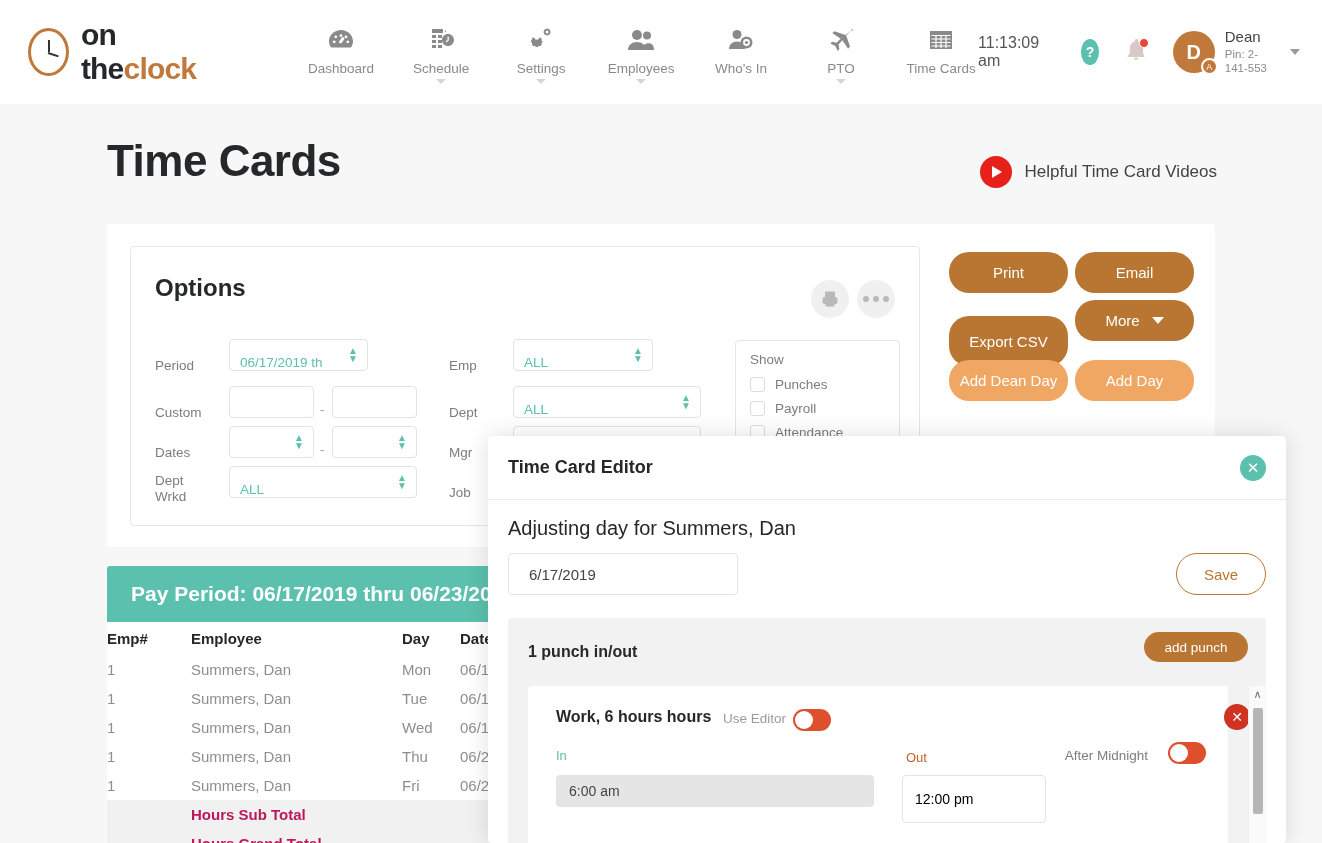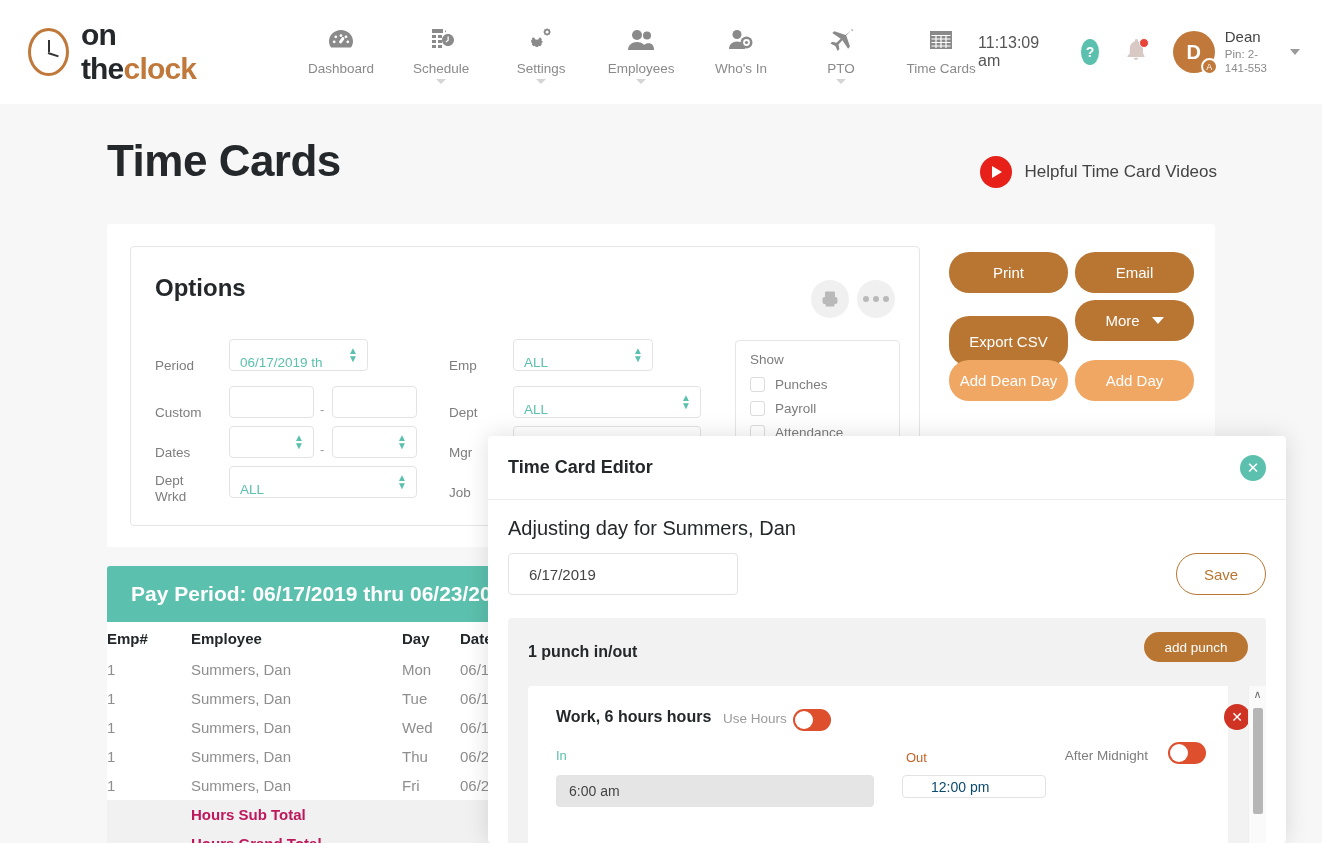--- a/index.html
+++ b/index.html
@@ -175,23 +175,23 @@
   .toggle .knob { position:absolute; left: 2px; top: 2px; width: 18px; height: 18px;
     border-radius: 50%; background: #fff; }
   .tg-usehours { position:absolute; left: 265px; top: 23px; }
   .in-lbl { position:absolute; left: 28px; top: 62px; font-size: 13px; color: #5BC0AD; }
   .out-lbl { position:absolute; left: 378px; top: 64px; font-size: 13px; color: #c4622a; }
   .am-lbl { position:absolute; right: 80px; top: 62px; font-size: 13.5px; color: #7d7d7d; }
   .tg-midnight { position:absolute; right: 22px; top: 56px; }
   .time-in { position:absolute; left: 28px; top: 89px; width: 318px; height: 32px;
     border: 1px solid #e3e3e3; border-radius: 4px; font-size: 14px; color: #444;
     padding-left: 12px; font-family: "Liberation Sans", sans-serif; background:#e5e5e5; }
-  .time-out { position:absolute; left: 374px; top: 89px; width: 144px; height: 23px;
-    border: 1px solid #e3e3e3; border-radius: 4px; font-size: 14px; color: #0c4a6e;
-    padding-left: 28px; font-family: "Liberation Sans", sans-serif; background:#fff; }
+  .time-out { position:absolute; left: 374px; top: 89px; width: 144px; height: 48px;
+    border: 1px solid #e3e3e3; border-radius: 4px; font-size: 14px; color: #000000;
+    padding-left: 12px; font-family: "Liberation Sans", sans-serif; background:#fff; }
   .del-punch { position:absolute; right: -22px; top: 18px; width: 26px; height: 26px;
     border-radius: 50%; background: #cf3323; color:#fff; font-size: 14px;
     display:flex; align-items:center; justify-content:center; cursor:pointer; }
 
   .scrollbar { position:absolute; right: 0px; top: 68px; width: 18px; height: 157px;
     background: #fafafa; border-left: 1px solid #efefef; }
   .sb-up { position:absolute; top: 2px; left: 50%; transform: translateX(-50%);
     font-size: 11px; color: #6d6d6d; cursor: pointer; }
   .sb-thumb { position:absolute; top: 22px; left: 4px; width: 10px; height: 106px;
     background: #b6b6b6; border-radius: 2px; cursor: pointer; }
@@ -512,21 +512,21 @@
     <div class="modal-sub">Adjusting day for Summers, Dan</div>
     <input class="date-input" type="text" value="6/17/2019" style="">
     <button class="save-btn">Save</button>
 
     <div class="punch-panel">
       <div class="punch-count">1 punch in/out</div>
       <button class="add-punch">add punch</button>
 
       <div class="punch-row">
         <div class="work-label">Work, 6 hours hours</div>
-        <div class="use-hours-lbl">Use Hours</div>
+        <div class="use-hours-lbl">Use Editor</div>
         <div class="toggle tg-usehours">
           <span class="knob"></span>
         </div>
 
         <div class="in-lbl">In</div>
         <div class="out-lbl">Out</div>
         <div class="am-lbl">After Midnight</div>
         <div class="toggle tg-midnight">
           <span class="knob"></span>
         </div>

